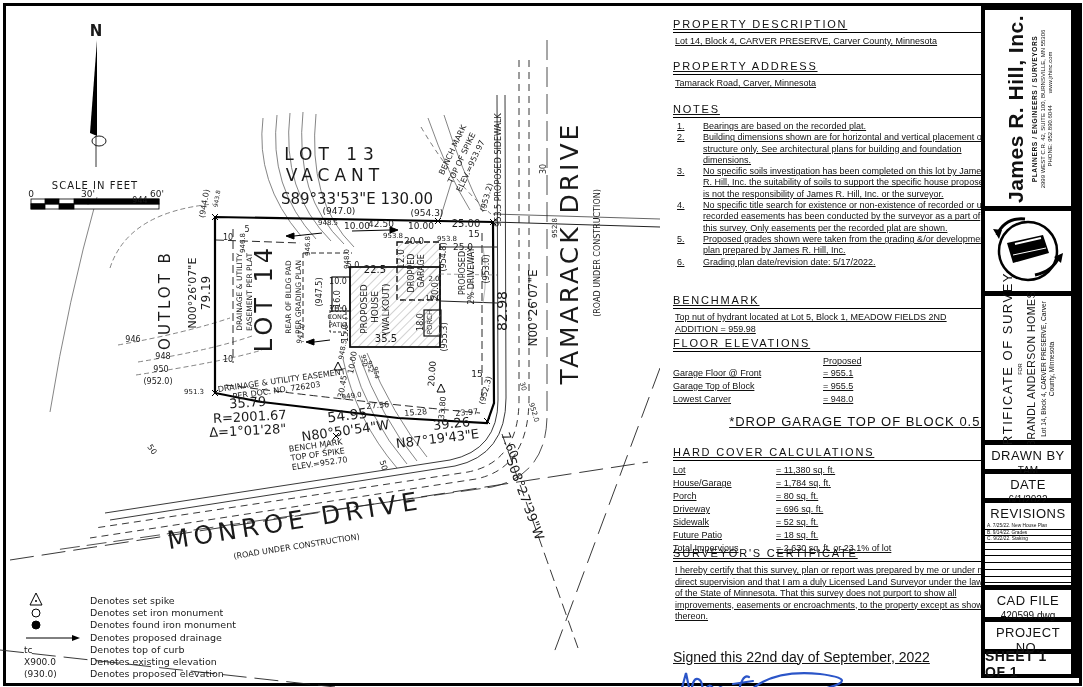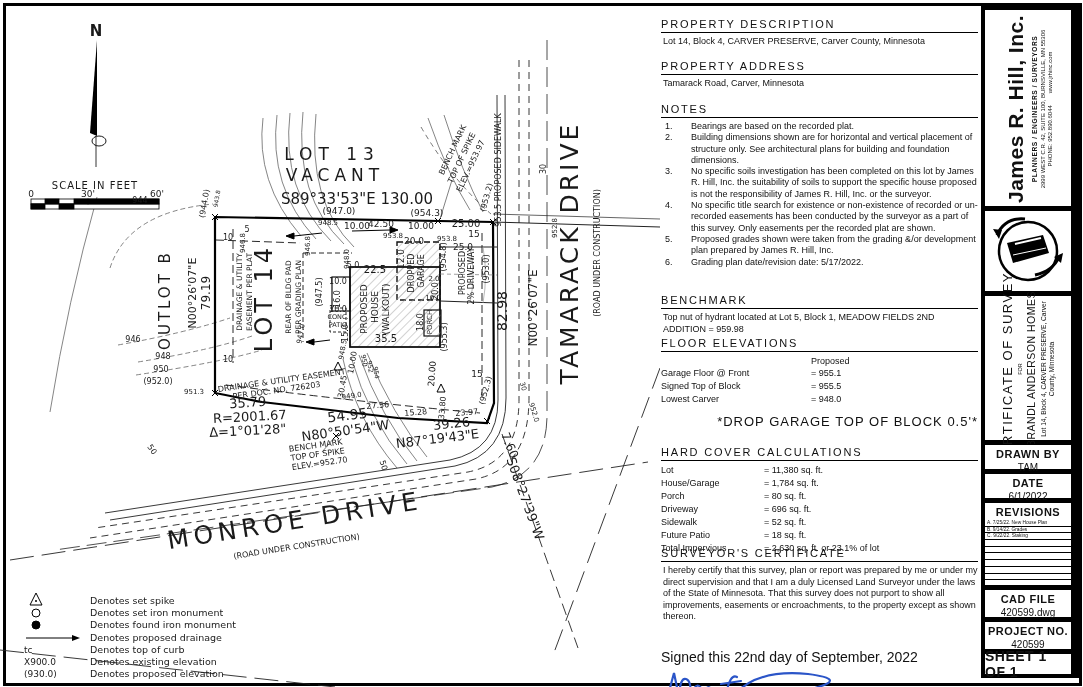--- a/index.html
+++ b/index.html
@@ -2,21 +2,21 @@
 <html><head>
 <meta charset="utf-8">
 <style>
   html,body{margin:0;padding:0;background:#fff;width:1083px;height:687px;overflow:hidden;
     font-family:"Liberation Sans",sans-serif;color:#111;}
   .sheet{position:absolute;left:3px;top:3px;width:1073px;height:677px;border:3px solid #000;background:#fff;}
   #plan{position:absolute;left:0;top:0;}
   #plan text{font-family:"DejaVu Sans",sans-serif;fill:#1a1a1a;}
   
   #sections{position:absolute;left:661px;top:10px;width:317px;height:668px;}
-  .sec{position:absolute;left:0;width:317px;}
+  .sec{position:absolute;left:12px;width:317px;text-decoration:underline;}
   .sec h3{margin:0 0 3px 0;font-size:11px;font-weight:500;letter-spacing:1.8px;
     border-bottom:1.4px solid #000;padding-bottom:2px;white-space:nowrap;}
   .body{font-size:9px;line-height:11.5px;padding-left:2px;}
   .note-row{display:flex;font-size:9px;line-height:11.3px;}
   .note-num{width:26px;flex:none;padding-left:4px;}
   .note-txt{flex:1;}
   .trow{display:flex;font-size:9px;line-height:13px;}
   .trow-f .lbl{width:150px;flex:none;}
   .trow-h .lbl{width:103px;flex:none;}
   .colhead{font-size:9px;line-height:12px;padding-left:150px;}
@@ -32,21 +32,21 @@
   .rot{position:absolute;transform:rotate(-90deg);transform-origin:0 0;display:flex;
     flex-direction:column;align-items:center;justify-content:center;}
   .coname{font-size:21px;font-weight:bold;letter-spacing:.5px;white-space:nowrap;}
   .cosub{font-size:6.6px;font-weight:bold;letter-spacing:.6px;margin-top:3px;white-space:nowrap;}
   .coaddr{font-size:6px;margin-top:2px;white-space:nowrap;}
   .cophone{font-size:6px;margin-top:1px;display:flex;gap:12px;white-space:nowrap;}
   .certt{font-size:13px;letter-spacing:1.5px;white-space:nowrap;}
   .certfor{font-size:5.5px;margin-top:2px;}
   .certcli{font-size:10.5px;letter-spacing:.5px;margin-top:2px;white-space:nowrap;}
   .certsub{font-size:6.6px;margin-top:3px;text-align:center;width:150px;line-height:8px;}
-  .tb-label{font-size:11px;font-weight:bold;letter-spacing:.5px;text-align:center;margin-top:3px;}
+  .tb-label{font-size:13px;font-weight:normal;letter-spacing:.5px;text-align:center;margin-top:3px;}
   .tb-val{font-size:10px;text-align:center;margin-top:2px;}
   .revrow{height:5.7px;border-bottom:.8px solid #000;font-size:4.8px;line-height:5.6px;
     padding-left:2px;overflow:hidden;white-space:nowrap;}
   .sheetbox{display:flex;align-items:center;justify-content:center;font-size:14px;
     font-weight:bold;letter-spacing:.5px;}
 </style>
 </head>
 <body>
 
 <div class="sheet"></div>
@@ -345,21 +345,21 @@
 
   <div class="sec" style="top:327px">
     <h3>FLOOR ELEVATIONS</h3>
     <div class="colhead">Proposed</div>
     <div id="floor-rows">
         <div class="trow trow-f">
           <span class="lbl">Garage Floor @ Front</span>
           <span class="val">= 955.1</span>
         </div>
         <div class="trow trow-f">
-          <span class="lbl">Signed Top of Block</span>
+          <span class="lbl">Garage Top of Block</span>
           <span class="val">= 955.5</span>
         </div>
         <div class="trow trow-f">
           <span class="lbl">Lowest Carver</span>
           <span class="val">= 948.0</span>
         </div>
       </div>
     <div class="dropnote">*DROP GARAGE TOP OF BLOCK 0.5'*</div>
   </div>
 

